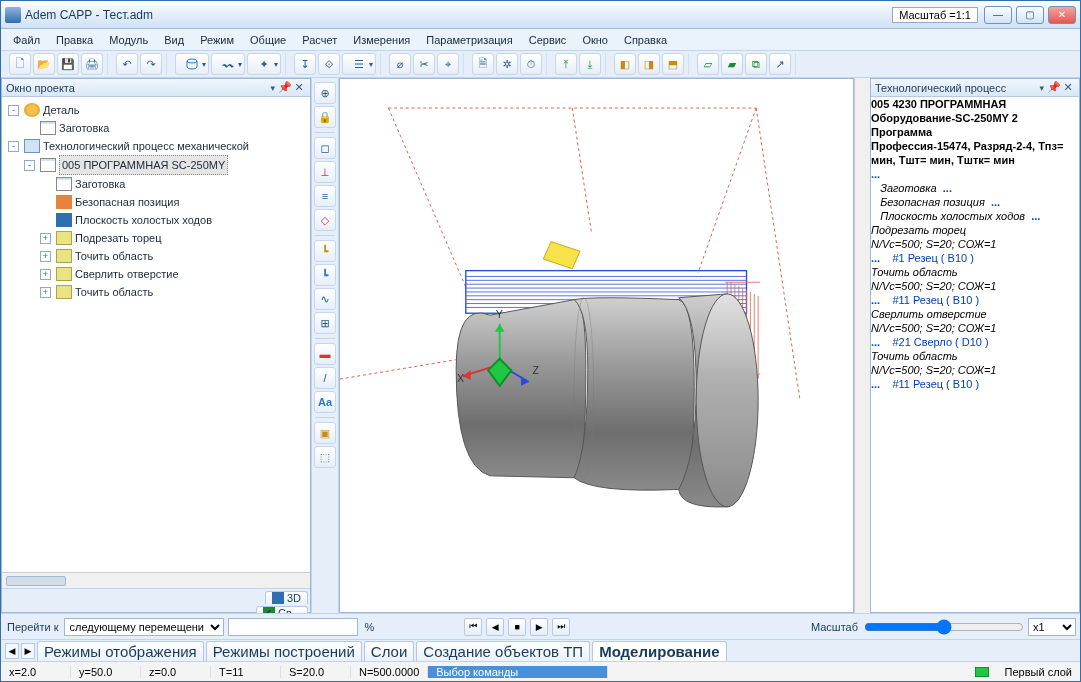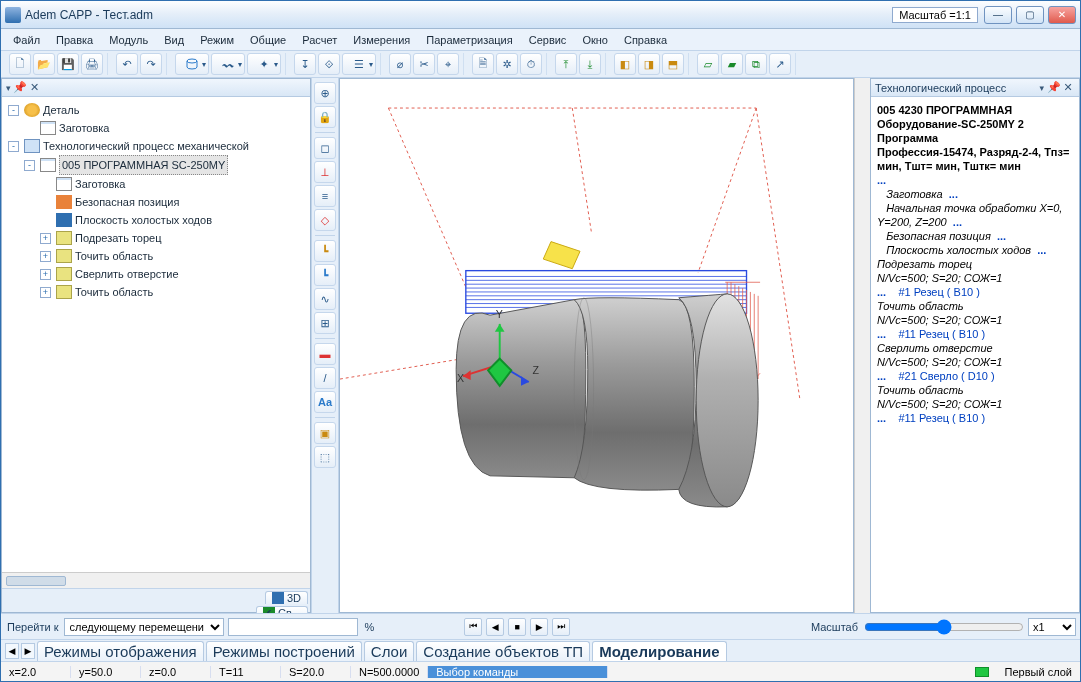--- a/index.html
+++ b/index.html
@@ -60,21 +60,21 @@
 .vtools .sep { width:20px; height:1px; background:#c1d4ea; margin:2px 0; }
 
 
 .viewport-wrap { flex:1; display:flex; flex-direction:column; }
 .viewport { flex:1; background:#fff; border:1px solid #9fb8d3; position:relative; overflow:hidden; }
 .viewport svg { position:absolute; inset:0; }
 .vp-scroll-v { width:16px; background:#f0f0f0; border-left:1px solid #ccc; }
 
 
 .right-panel { width:210px; }
-.proc { flex:1; overflow:auto; padding:6px; color:#000; line-height:14px; }
+.proc { flex:1; overflow:auto; color:#000; line-height:14px; }
 .proc .b { font-weight:bold; }
 .proc .i { font-style:italic; }
 .proc .link { color:#0040c0; }
 .proc .dots { color:#0040c0; font-weight:bold; }
 
 
 .nav-strip { height:26px; background:#e6eff9; border-top:1px solid #c1d4ea; display:flex; align-items:center; padding:0 4px; gap:4px; }
 .nav-strip select, .nav-strip input { height:18px; background:#fff; border:1px solid #9fb8d3; font-size:11px; }
 .nav-strip .navlbl { color:#1a3a5a; margin:0 2px; }
 .nav-strip .navbtn { width:18px; height:18px; background:linear-gradient(#fff,#e5eef8); border:1px solid #b5cae2; border-radius:2px; display:flex; align-items:center; justify-content:center; font-size:9px; }
@@ -182,20 +182,21 @@
     <div class="tb" style="color:#1a8a2a">▰</div>
     <div class="tb" style="color:#1a8a2a">⧉</div>
     <div class="tb">↗</div>
   </div>
 </div>
 
 <div class="main">
 
   <div class="panel left-panel">
     <div class="panel-header">
+      <span class="ph-title">Окно проекта</span>
       <span style="color:#3a5a7a;margin-right:3px;font-size:9px">▾</span>
       <span class="pin">📌</span>
       <span class="x">✕</span>
     </div>
     <div class="tree" id="tree">
         <ul>
           <li>
             <span class="exp">-</span>
             <span class="ic ic-gear"></span>
             <span class="lbl">Деталь</span>
@@ -397,21 +398,20 @@
       <span class="pin">📌</span>
       <span class="x">✕</span>
     </div>
     <div class="proc">
       <div class="b">005   4230 ПРОГРАММНАЯ</div>
       <div class="b">Оборудование-SC-250MY   2</div>
       <div class="b">Программа</div>
       <div class="b">Профессия-15474, Разряд-2-4, Tпз= мин,  Tшт= мин,  Tштк= мин</div>
       <div class="b dots">...</div>
       <div>&nbsp;&nbsp;&nbsp;<span class="i">Заготовка</span>&nbsp;&nbsp;<span class="dots">...</span></div>
-      <div>&nbsp;&nbsp;&nbsp;<span class="i">Начальная точка обработки X=0, Y=200, Z=200</span>&nbsp;&nbsp;<span class="dots">...</span></div>
       <div>&nbsp;&nbsp;&nbsp;<span class="i">Безопасная позиция</span>&nbsp;&nbsp;<span class="dots">...</span></div>
       <div>&nbsp;&nbsp;&nbsp;<span class="i">Плоскость холостых ходов</span>&nbsp;&nbsp;<span class="dots">...</span></div>
       <div class="i">Подрезать торец</div>
       <div class="i">N/Vс=500; S=20; СОЖ=1</div>
       <div><span class="dots">...</span>&nbsp;&nbsp;&nbsp;&nbsp;<span class="link">#1 Резец ( В10 )</span></div>
       <div class="i">Точить область</div>
       <div class="i">N/Vс=500; S=20; СОЖ=1</div>
       <div><span class="dots">...</span>&nbsp;&nbsp;&nbsp;&nbsp;<span class="link">#11 Резец ( В10 )</span></div>
       <div class="i">Сверлить отверстие</div>
       <div class="i">N/Vс=500; S=20; СОЖ=1</div>

